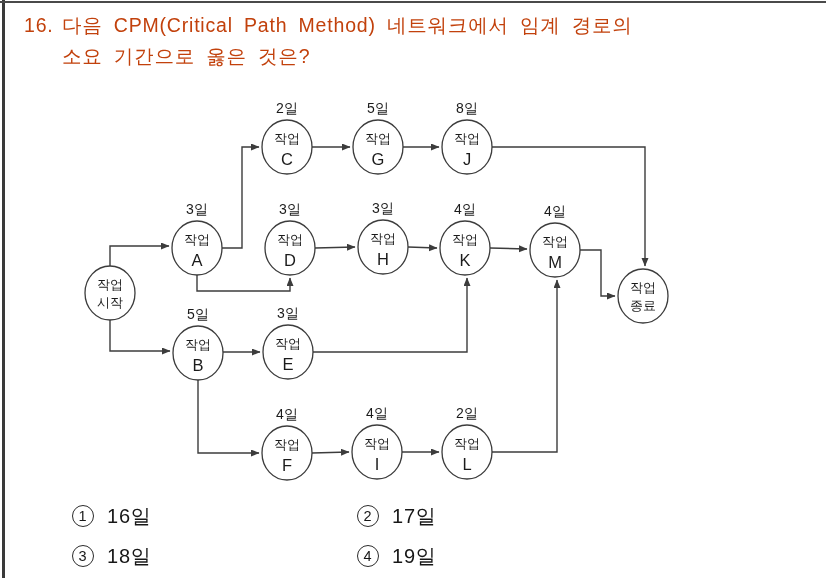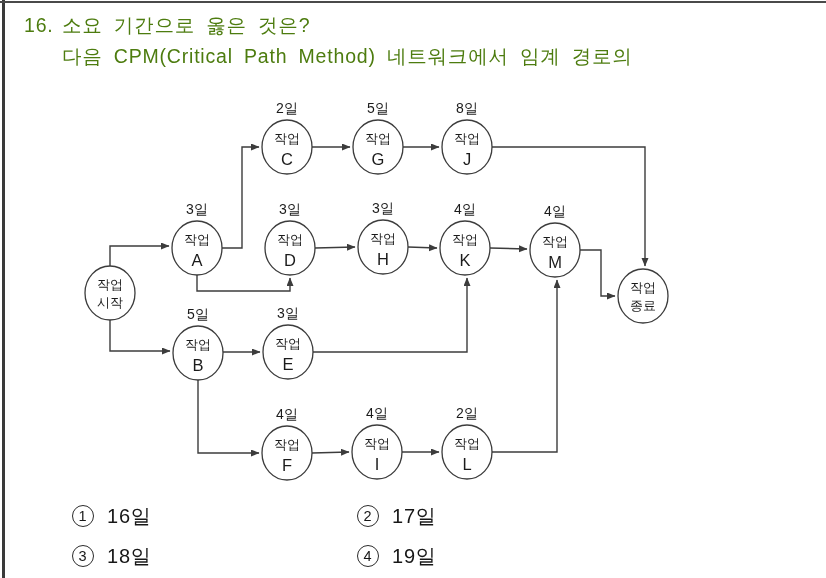--- a/index.html
+++ b/index.html
@@ -29,21 +29,21 @@
   }
   .question {
     position: absolute;
     left: 24px; top: 10px;
     display: flex;
     align-items: flex-start;
     font-size: 19.5px;
     line-height: 31px;
     letter-spacing: 0.8px;
     word-spacing: 5px;
-    color: #4d7c0f;
+    color: #c2410c;
   }
   .q-num {
     width: 38px;
     flex: 0 0 auto;
   }
   .q-text {
     max-width: 700px;
   }
   .diagram-svg {
     position: absolute;
@@ -82,22 +82,22 @@
 </style>
 </head>
 <body>
 
 <div class="page-left-border"></div>
 <div class="page-top-border"></div>
 
 <div class="question">
   <div class="q-num">16.</div>
   <div class="q-text">
+    <div>다음 CPM(Critical Path Method) 네트워크에서 임계 경로의</div>
     <div>소요 기간으로 옳은 것은?</div>
-    <div>다음 CPM(Critical Path Method) 네트워크에서 임계 경로의</div>
   </div>
 </div>
 
 <svg id="diagram-svg" class="diagram-svg" viewBox="0 0 826 578">
     <defs>
       <marker id="arrow" markerUnits="userSpaceOnUse" markerWidth="10" markerHeight="8" refX="8" refY="3.5" orient="auto">
         <path d="M0,0 L8.5,3.5 L0,7 Z" fill="#3c3c3c"></path>
       </marker>
     </defs>
     <polyline points="110,267 110,246 169,246" fill="none" stroke="#3c3c3c" stroke-width="1.4" marker-end="url(#arrow)"></polyline>

